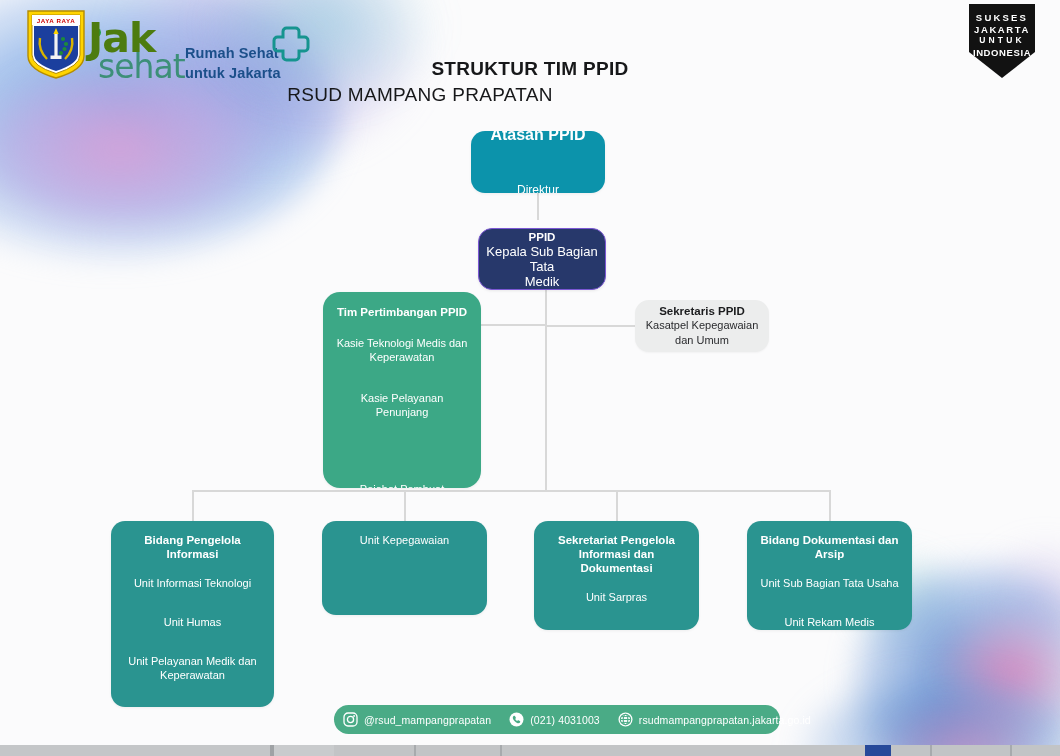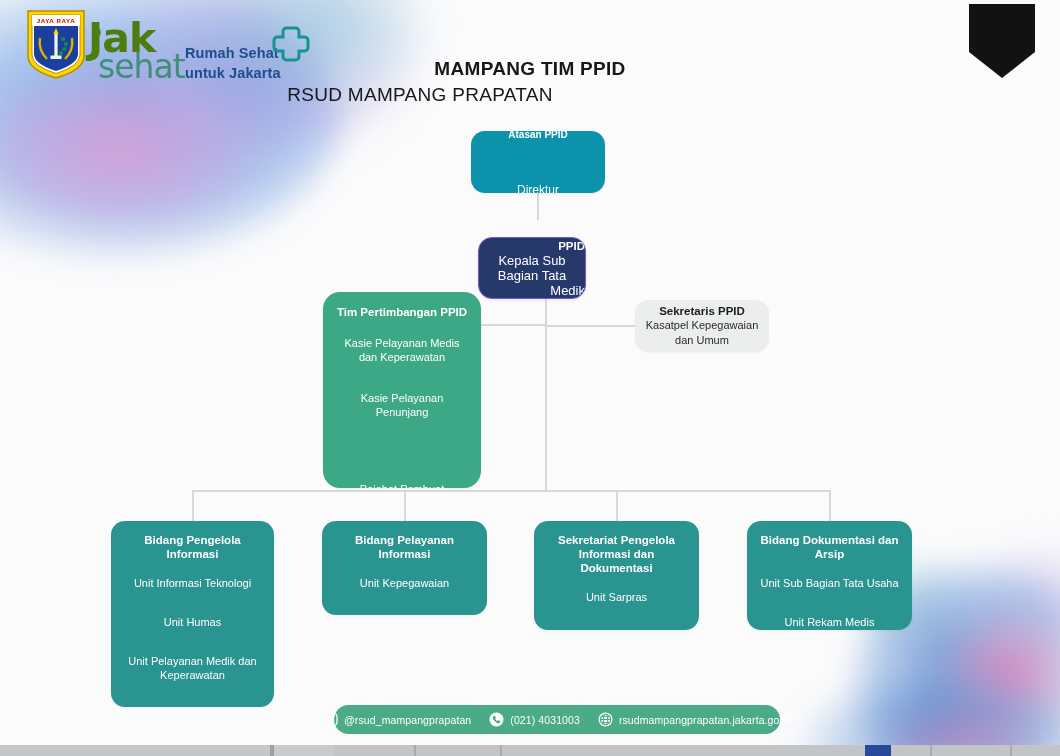--- a/index.html
+++ b/index.html
@@ -129,30 +129,29 @@
   }
   .node .n-title{font-weight:700;font-size:11.5px;line-height:14px;}
   .node .n-item{font-weight:400;font-size:11px;line-height:14px;}
 
   #node-atasan{
     left:471px;top:131px;width:134px;height:62px;
     background:#0c93ab;
     justify-content:center;gap:1px;
     box-shadow:0 1px 3px rgba(0,0,0,.06);
   }
-  #node-atasan .n-title{font-size:10px;}
+  #node-atasan .n-title{font-size:16px;}
   #node-atasan .n-item{font-size:12px;margin-top:40px;}
 
   #node-ppid{
-    left:478px;top:237px;width:108px;height:62px;
+    left:478px;top:228px;width:128px;height:62px;
     background:#27386b;
     border:1.5px solid #7b57d4;
     justify-content:center;gap:0px;
     box-shadow:0 1px 3px rgba(0,0,0,.08);
-    align-items:flex-end;
   }
   #node-ppid .n-title{font-size:11.5px;}
   #node-ppid .n-item{font-size:13px;line-height:15px;}
 
   #node-tim{
     left:323px;top:292px;width:158px;height:196px;
     background:#3ca886;
     padding:13px 12px 14px;
     justify-content:flex-start;
     box-shadow:0 1px 3px rgba(0,0,0,.06);
@@ -184,21 +183,21 @@
 
   #node-b0{left:111px;top:521px;width:163px;height:186px;}
   #node-b1{left:322px;top:521px;width:165px;height:94px;}
   #node-b2{left:534px;top:521px;width:165px;height:109px;}
   #node-b3{left:747px;top:521px;width:165px;height:109px;}
 
   
   #footer-bar{
     position:absolute;left:334px;top:705px;width:446px;height:29px;
     background:#4aab86;border-radius:15px;
-    display:flex;align-items:center;justify-content:center;
+    display:flex;align-items:center;justify-content:space-between;
     gap:0px;
   }
   .contact{display:flex;align-items:center;gap:6px;padding:0 9px;}
   .contact .c-text{color:#ffffff;font-size:10.5px;font-weight:500;letter-spacing:.1px;white-space:nowrap;}
   .c-sep{width:1px;height:16px;background:rgba(255,255,255,.75);}
   .c-ico{width:15px;height:15px;flex:0 0 15px;display:block;}
 
   
   #os-strip{position:absolute;left:0;top:745px;width:1060px;height:11px;background:#c2c4c6;}
   #os-strip .seg{position:absolute;top:0;height:11px;}
@@ -257,24 +256,30 @@
                  a3.5 3.5 0 0 1 -3.5 3.5 H27 v5.5 a3.5 3.5 0 0 1 -3.5 3.5 h-9
                  a3.5 3.5 0 0 1 -3.5 -3.5 V25 H5.5 A3.5 3.5 0 0 1 2 21.5 v-7
                  A3.5 3.5 0 0 1 5.5 11 H11 V5.5 A3.5 3.5 0 0 1 14.5 2 Z" fill="none" stroke="#16948f" stroke-width="3"></path>
       </svg>
     </div>
 
     <div class="sukses-shield">
       <svg width="78" height="78" viewBox="0 0 78 78" style="position:absolute;left:0;top:0;">
         <path d="M6 2 H72 V50 L39 76 L6 50 Z" fill="#121212"></path>
       </svg>
-    </div>
-  </div>
-
-  <div class="title-main">MAMPANG TIM PPID</div>
+      <div class="sukses-lines">
+        <span class="sl-sukses">SUKSES</span>
+        <span class="sl-jakarta">JAKARTA</span>
+        <span class="sl-untuk">UNTUK</span>
+        <span class="sl-indonesia">INDONESIA</span>
+      </div>
+    </div>
+  </div>
+
+  <div class="title-main">STRUKTUR TIM PPID</div>
   <div class="title-sub">RSUD MAMPANG PRAPATAN</div>
 
   <div class="conn" style="left:537px;top:193px;width:1.6px;height:27px;"></div>
 
   <div class="conn" style="left:545px;top:282px;width:1.6px;height:208px;"></div>
 
   <div class="conn" style="left:481px;top:324px;width:65px;height:1.6px;"></div>
 
   <div class="conn" style="left:545px;top:325px;width:90px;height:1.6px;"></div>
 
@@ -291,42 +296,41 @@
   </div>
 
   <div class="node" id="node-ppid">
     <div class="n-title">PPID</div>
     <div class="n-item">Kepala Sub Bagian Tata</div>
     <div class="n-item">Medik</div>
   </div>
 
   <div class="node" id="node-tim">
     <div class="n-title">Tim Pertimbangan PPID</div>
-    <div class="n-item">Kasie Pelayanan Medis dan Keperawatan</div>
+    <div class="n-item">Kasie Teknologi Medis dan Keperawatan</div>
     <div class="n-item">Kasie Pelayanan Penunjang</div>
     <div class="n-item">Pejabat Pembuat Komitmen</div>
 
   </div>
 
   <div class="node node-bottom" id="node-b0">
     <div class="n-title">Bidang Pengelola Informasi</div>
     <div class="n-item">Unit Informasi Teknologi</div>
     <div class="n-item">Unit Humas</div>
     <div class="n-item">Unit Pelayanan Medik dan Keperawatan</div>
 
   </div>
 
   <div class="node" id="node-sekretaris">
     <div class="n-title">Sekretaris PPID</div>
     <div class="n-item">Kasatpel Kepegawaian</div>
     <div class="n-item">dan Umum</div>
   </div>
 
   <div class="node node-bottom" id="node-b1">
-    <div class="n-title">Bidang Pelayanan Informasi</div>
     <div class="n-item">Unit Kepegawaian</div>
 
   </div>
 
   <div class="node node-bottom" id="node-b2">
     <div class="n-title">Sekretariat Pengelola Informasi dan Dokumentasi</div>
     <div class="n-item">Unit Sarpras</div>
     <div class="n-item">Unit Informasi Teknologi</div>
   </div>
 

